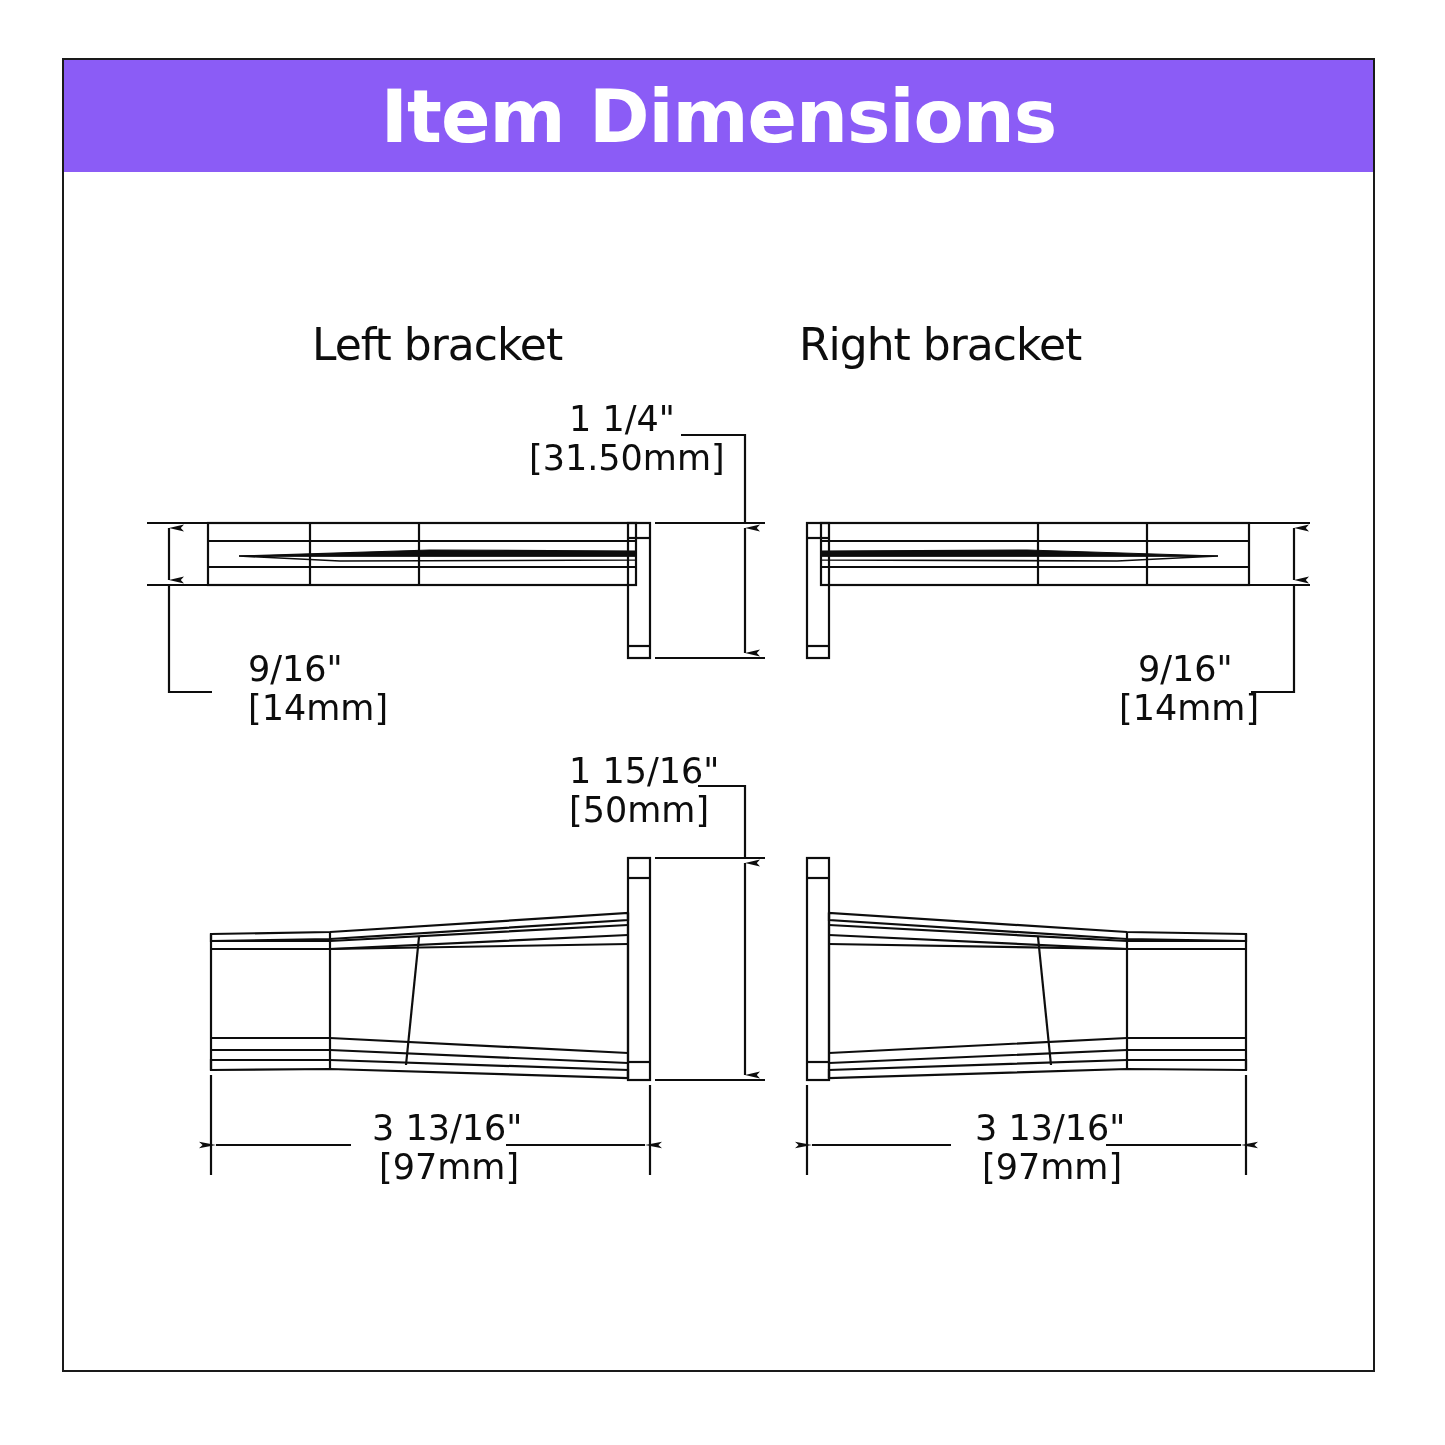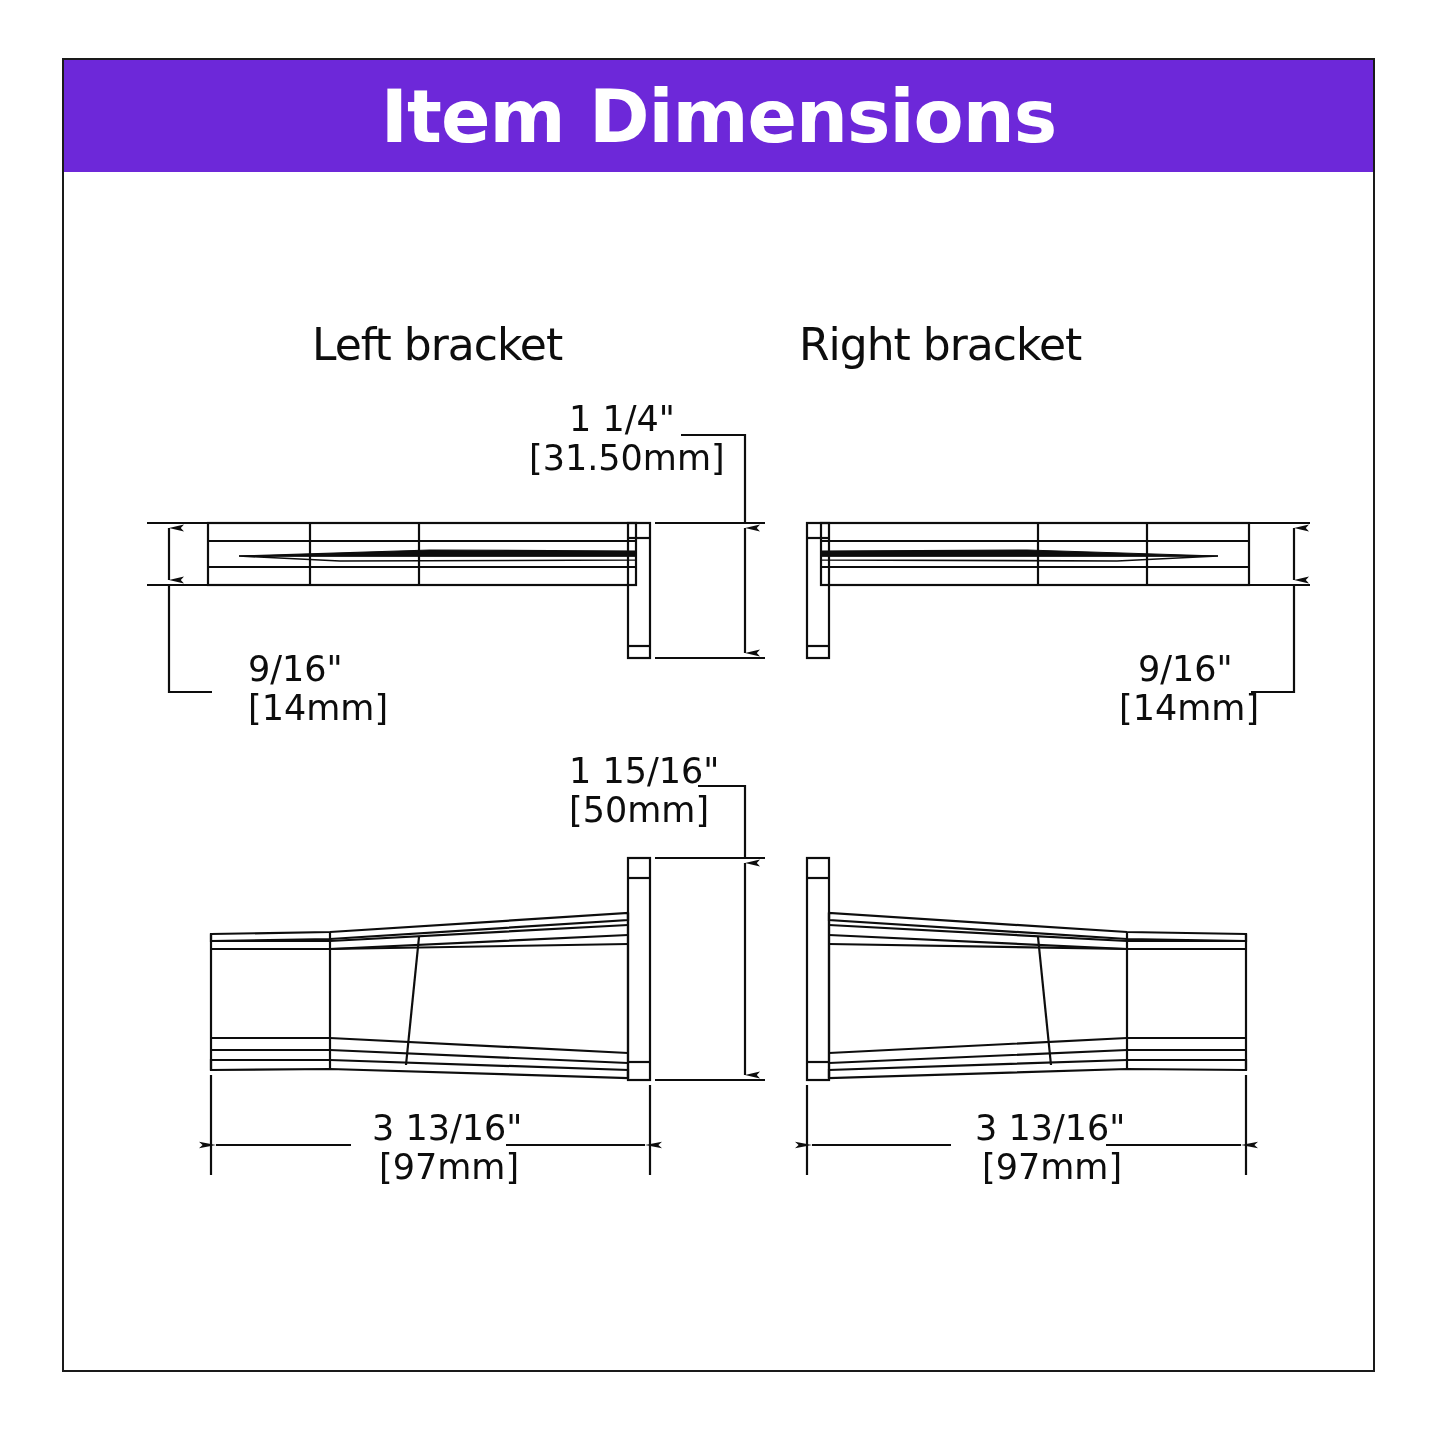--- a/index.html
+++ b/index.html
@@ -28,21 +28,21 @@
     border: 2px solid #1a1a1a;
     box-sizing: border-box;
     background: #ffffff;
   }
   #header-bar {
     position: absolute;
     left: 0px;
     top: 0px;
     width: 100%;
     height: 112px;
-    background: #6d28d9;
+    background: #8b5cf6;
     display: flex;
     align-items: center;
     justify-content: center;
     box-sizing: border-box;
   }
   #header-title {
     color: #ffffff;
     font-family: "DejaVu Sans", sans-serif;
     font-weight: bold;
     font-size: 73px;

